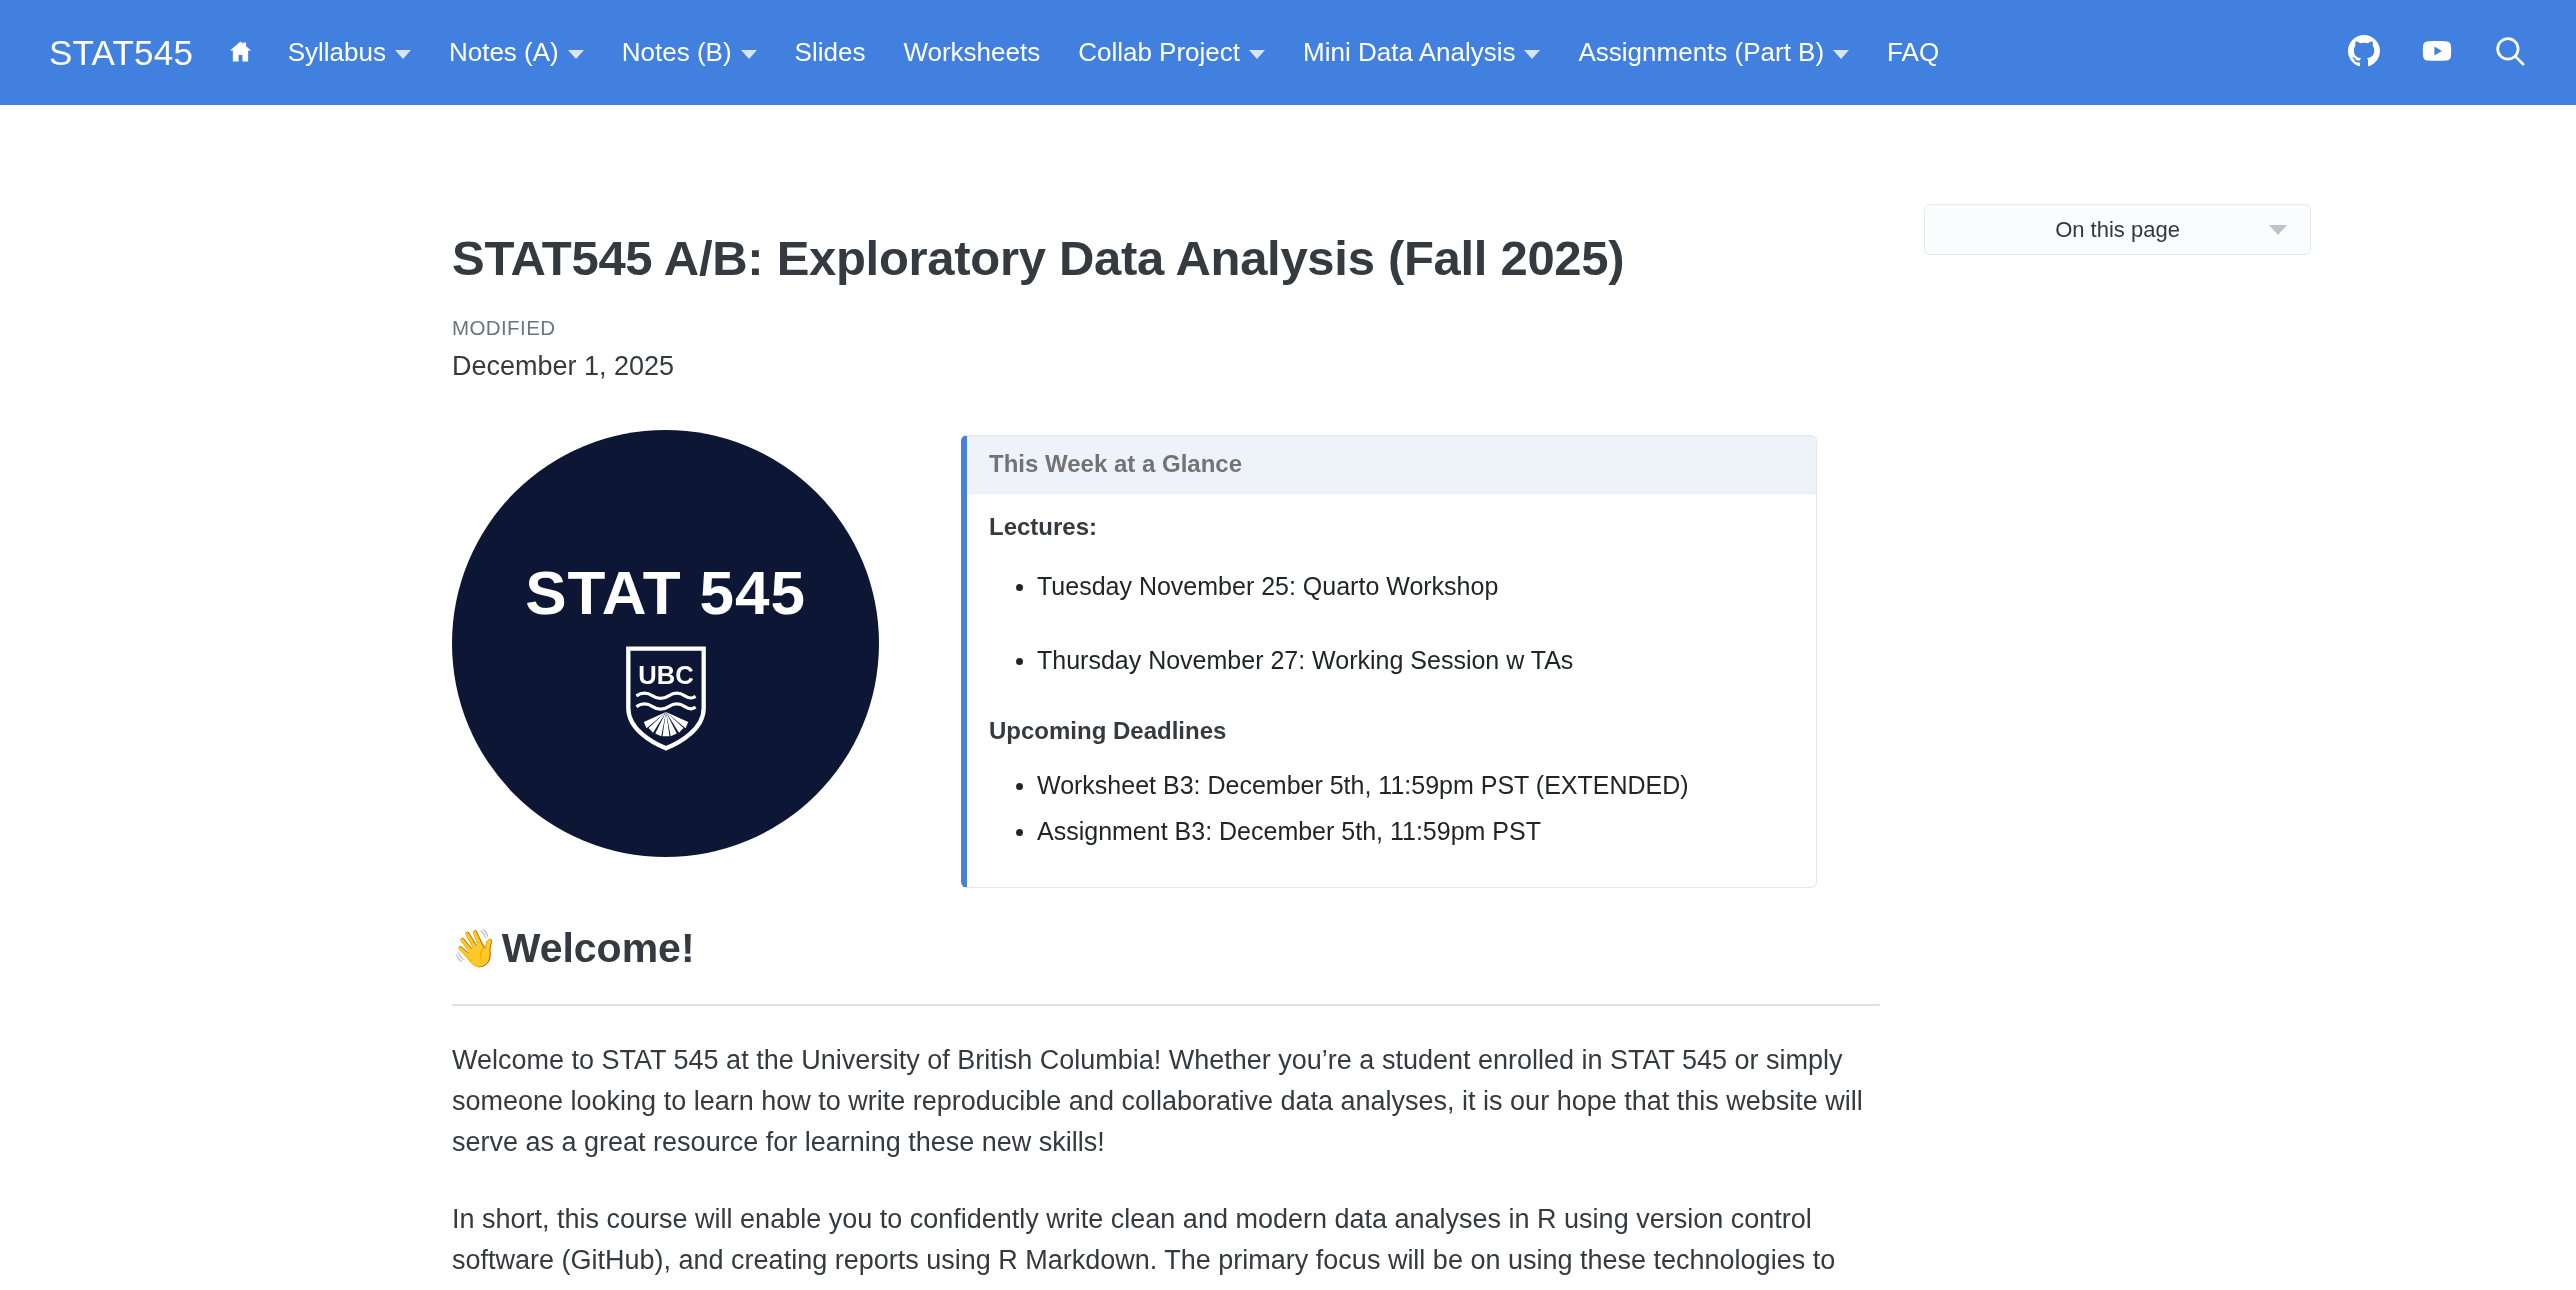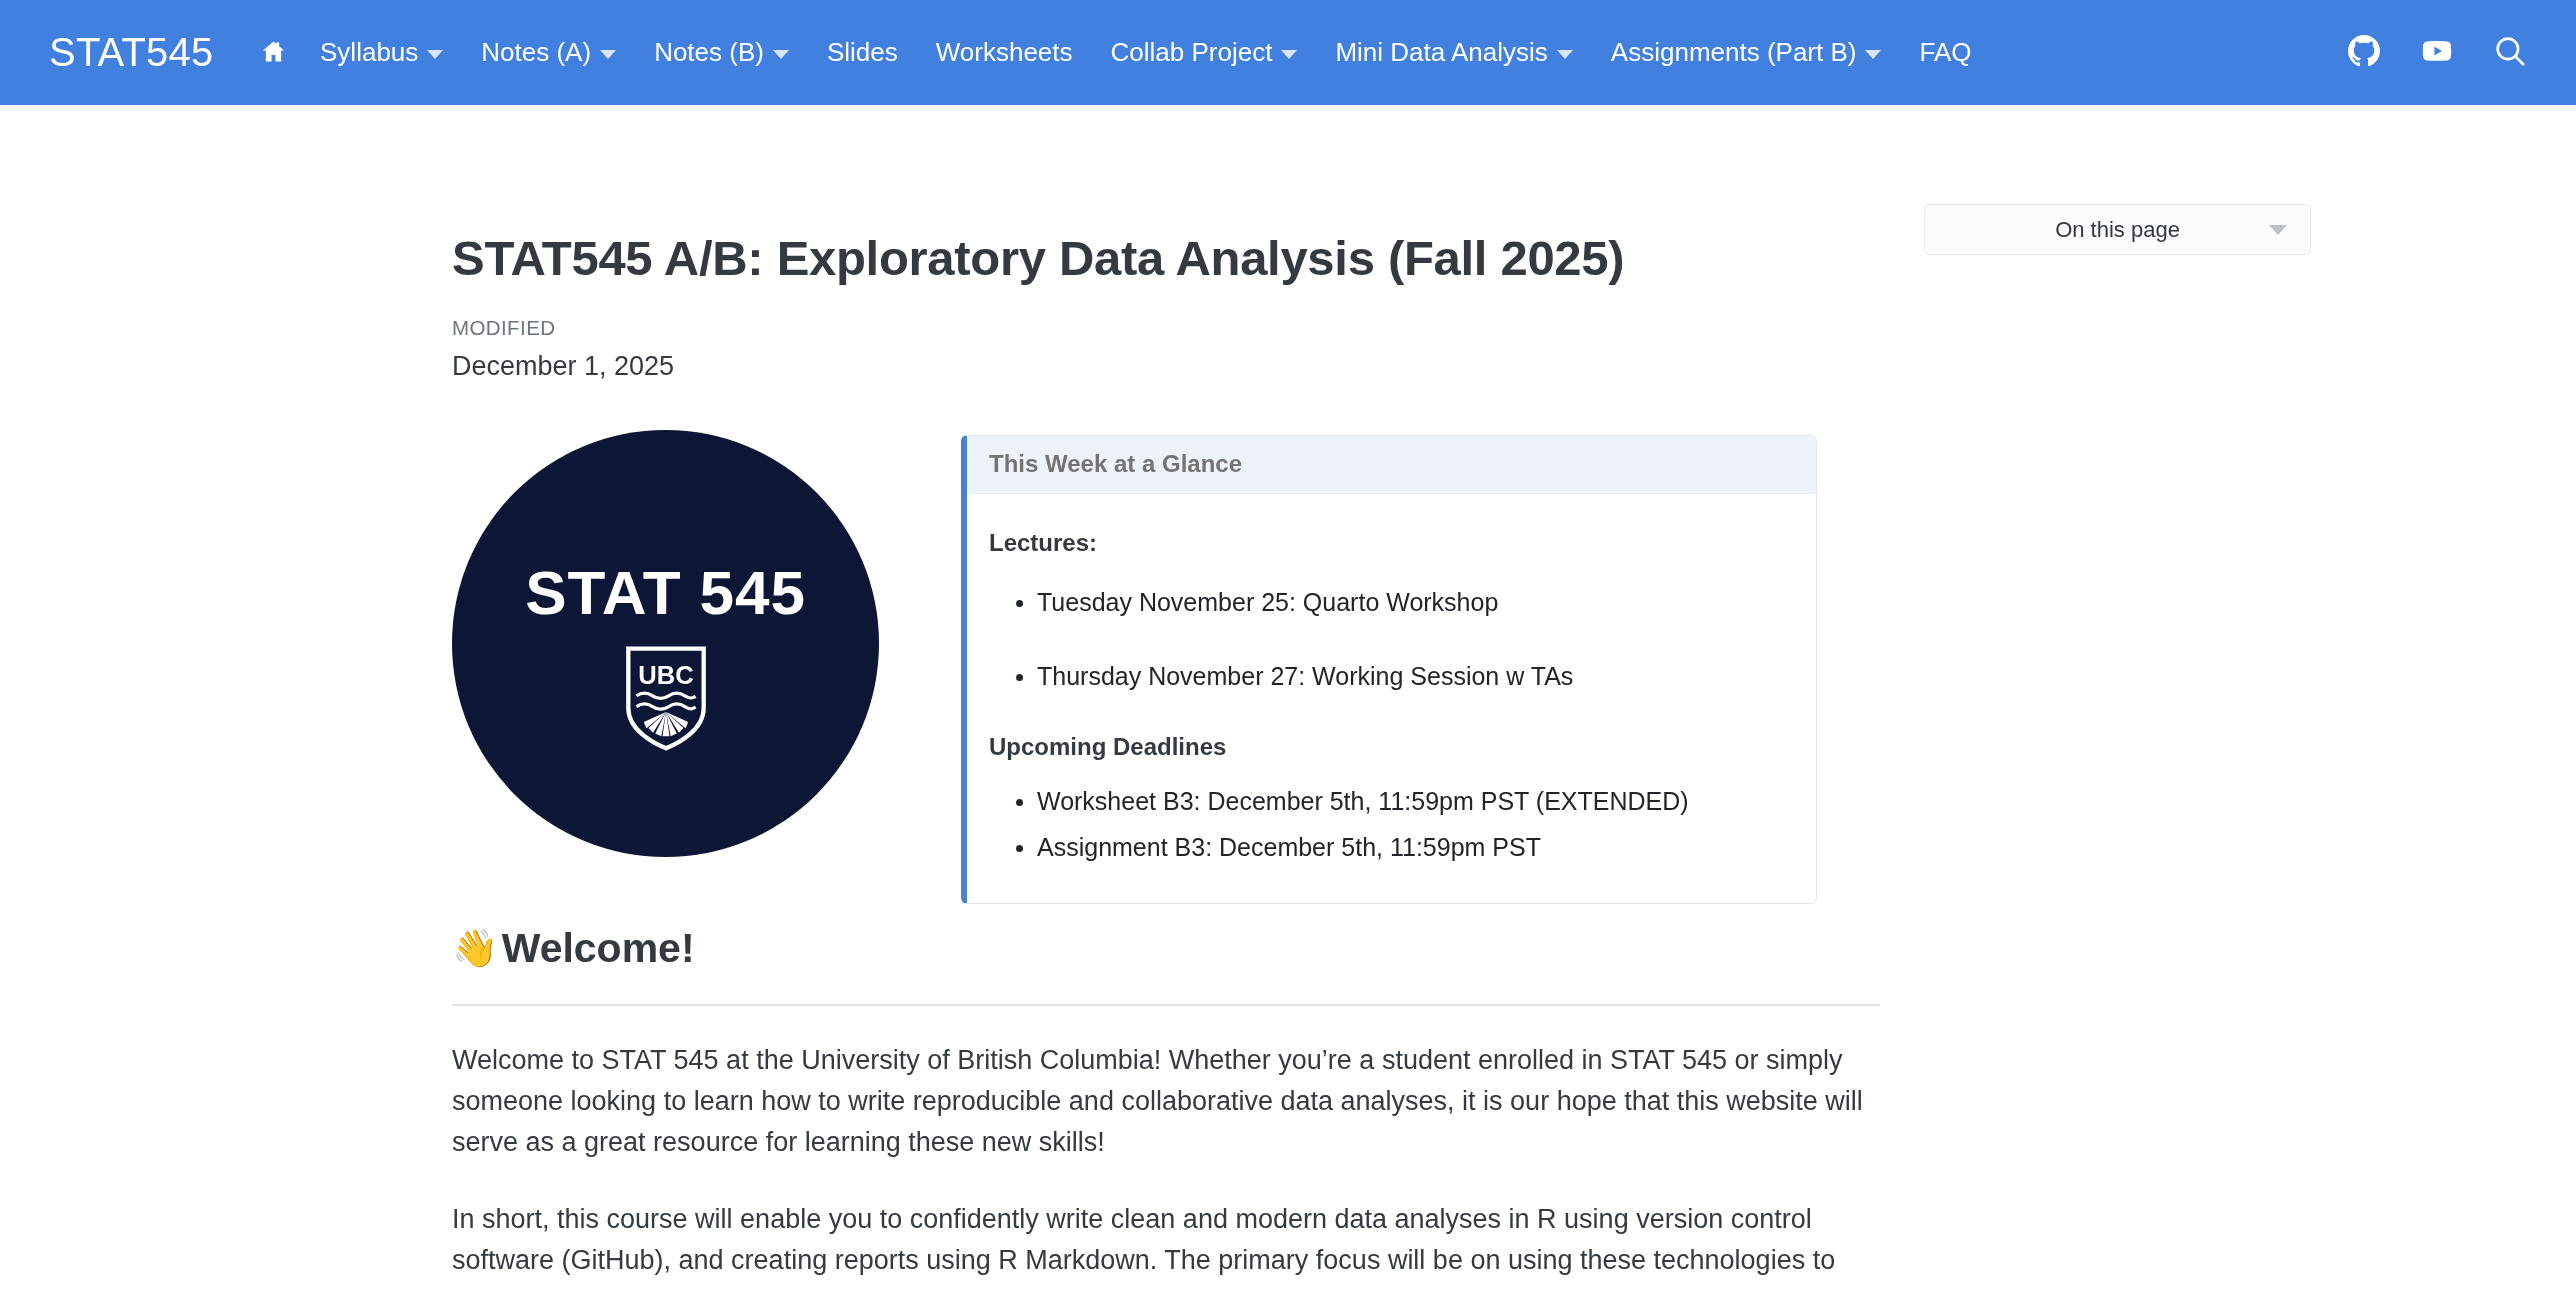--- a/index.html
+++ b/index.html
@@ -18,24 +18,24 @@
     position: relative;
     height: 105px;
     background: #4180DE;
     display: flex;
     align-items: center;
     padding: 0 0 0 49px;
     width: 100%;
   }
   .brand {
     color: #ffffff;
-    font-size: 40px;
+    font-size: 35px;
     font-weight: 400;
     letter-spacing: 0.2px;
-    margin-right: 32px;
+    margin-right: 20px;
     white-space: nowrap;
     cursor: pointer;
   }
   .nav-items {
     display: flex;
     align-items: center;
     gap: 0px;
   }
   .nav-item {
     display: flex;
@@ -196,21 +196,21 @@
     background: #eef3fa;
     padding: 14.3px 23px 14.3px 22px;
     border-bottom: 0.9px solid #e9edf2;
   }
   .callout-title {
     font-size: 24px;
     font-weight: bold;
     color: #737373;
   }
   .callout-body {
-    padding: 28px 23px 27px 22px;
+    padding: 12px 23px 27px 22px;
   }
   .callout-body h4 {
     margin: 7.1px 0 0 0;
     font-size: 24px;
     font-weight: bold;
     color: #343a40;
   }
   .callout-body h4.second { margin-top: 36px; }
   .callout-list {
     margin: 9px 0 0 0;

